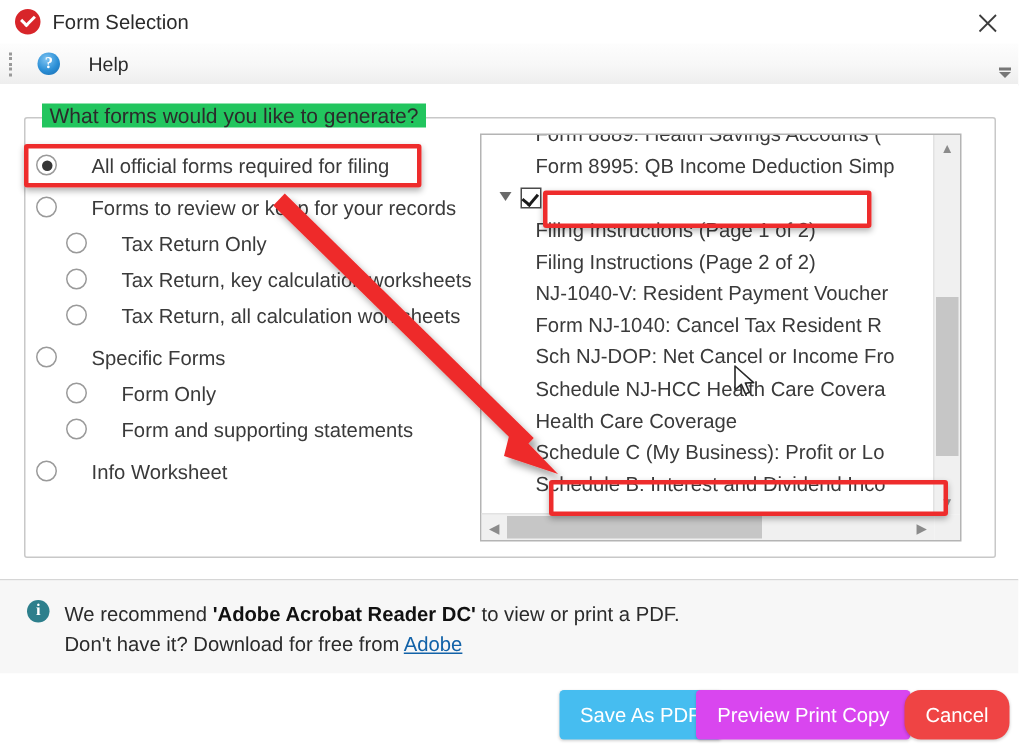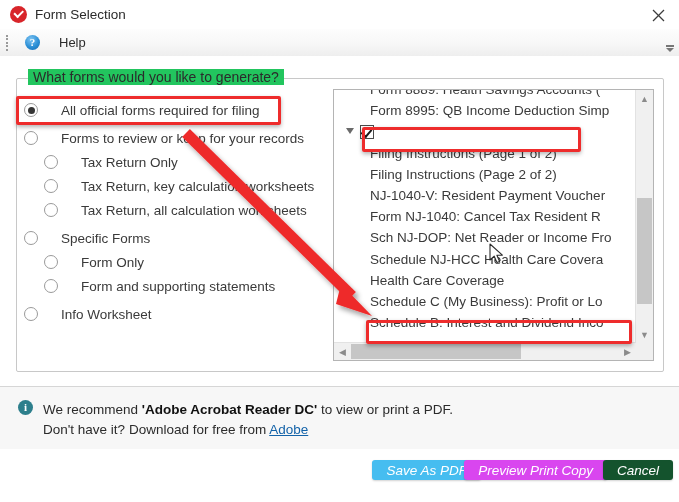--- a/index.html
+++ b/index.html
@@ -184,21 +184,21 @@
   .radio-label {
     margin-left: 23px;
     font-size: 13.5px;
     color: #3a3a3a;
     white-space: nowrap;
   }
 
   
   #listbox {
     position: absolute;
-    left: 333px; top: 33px;
+    left: 320px; top: 33px;
     width: 319px; height: 270px;
     border: 1px solid #b4b4b4;
     background: #ffffff;
     overflow: hidden;
   }
   #list-clip {
     position: absolute;
     left: 0; top: 0;
     width: 302px; height: 253px;
     overflow: hidden;
@@ -374,30 +374,29 @@
   
   #buttonbar {
     position: absolute;
     left: 0; top: 449px;
     width: 679px; height: 53px;
     background: #ffffff;
   }
   .btn {
     position: absolute;
     top: 11px;
-    height: 20px;
+    height: 33px;
     border: none;
     border-radius: 3px;
     color: #ffffff;
     font-family: "Liberation Sans", sans-serif;
     font-size: 13.5px;
     cursor: default;
     padding: 0 14px;
     box-shadow: 0 1px 2px rgba(0,0,0,0.18);
-    font-style: italic;
   }
   #btn-save   { right: 198px; background: #46bdf0; }
   #btn-preview{ right: 72px;  background: #46bdf0; }
   #btn-cancel { right: 6px;   background: #8d8d8d; }
 </style>
 </head>
 <body>
 
 <div id="titlebar">
   <div id="tt-icon"></div>
@@ -490,21 +489,21 @@
         <div class="list-row child">
           <span>Filing Instructions (Page 2 of 2)</span>
         </div>
         <div class="list-row child">
           <span>NJ-1040-V: Resident Payment Voucher</span>
         </div>
         <div class="list-row child">
           <span>Form NJ-1040: Cancel Tax Resident R</span>
         </div>
         <div class="list-row child">
-          <span>Sch NJ-DOP: Net Reader or Income Fro</span>
+          <span>Sch NJ-DOP: Net Cancel or Income Fro</span>
         </div>
         <div class="list-row child">
           <span>Schedule NJ-HCC Health Care Covera</span>
         </div>
         <div class="list-row child">
           <span>Health Care Coverage</span>
         </div>
         <div class="list-row child">
           <span>Schedule C (My Business): Profit or Lo</span>
         </div>
@@ -557,14 +556,14 @@
     </div>
     <div>
       <span>Don't have it? Download for free from </span><a id="rec-link">Adobe</a>
     </div>
   </div>
 </div>
 
 <div id="buttonbar">
   <button class="btn" id="btn-save" style="background: rgb(70, 189, 240);">Save As PDF</button>
   <button class="btn" id="btn-preview" style="background: #d946ef;">Preview Print Copy</button>
-  <button class="btn" id="btn-cancel" style="background: #14532d;">Cancel</button>
+  <button class="btn" id="btn-cancel" style="background: #ef4444; border-radius: 11px;">Cancel</button>
 </div>
 
 </body></html>

